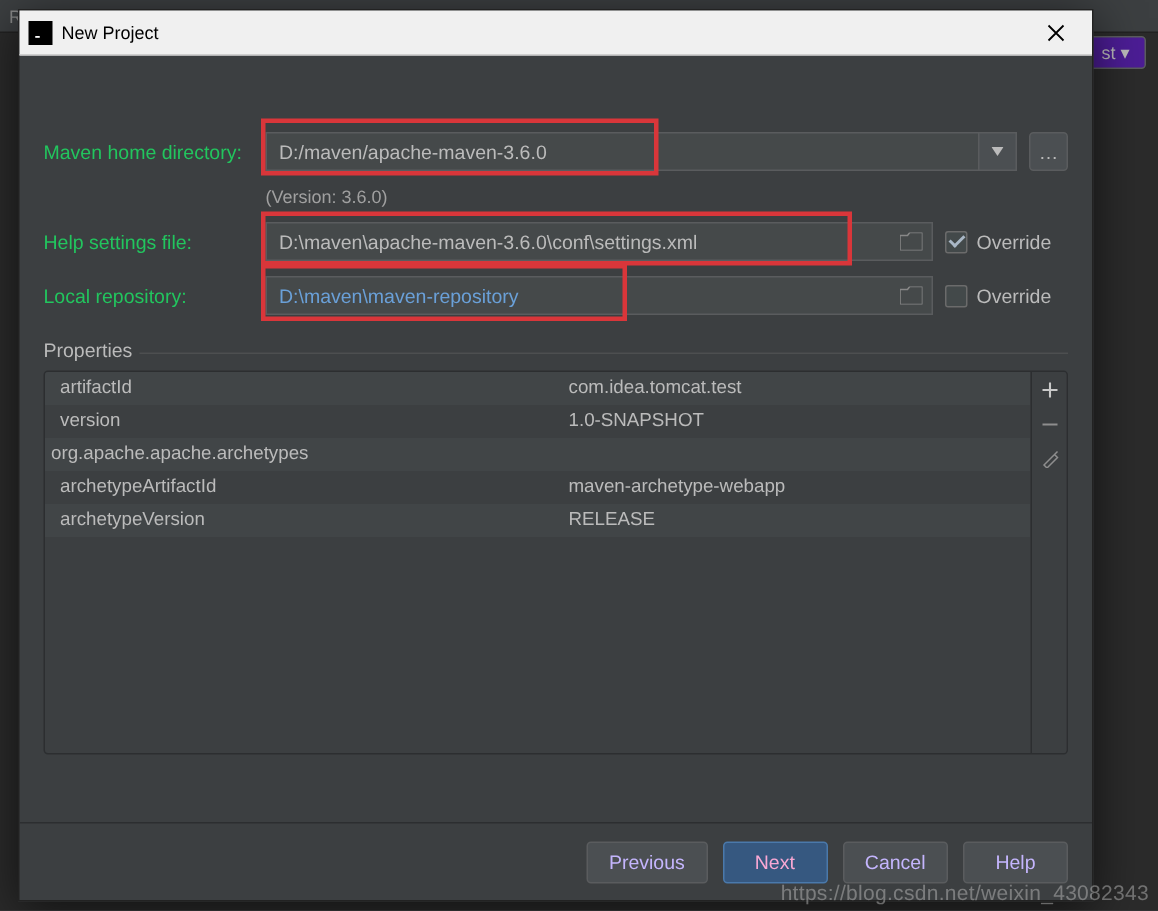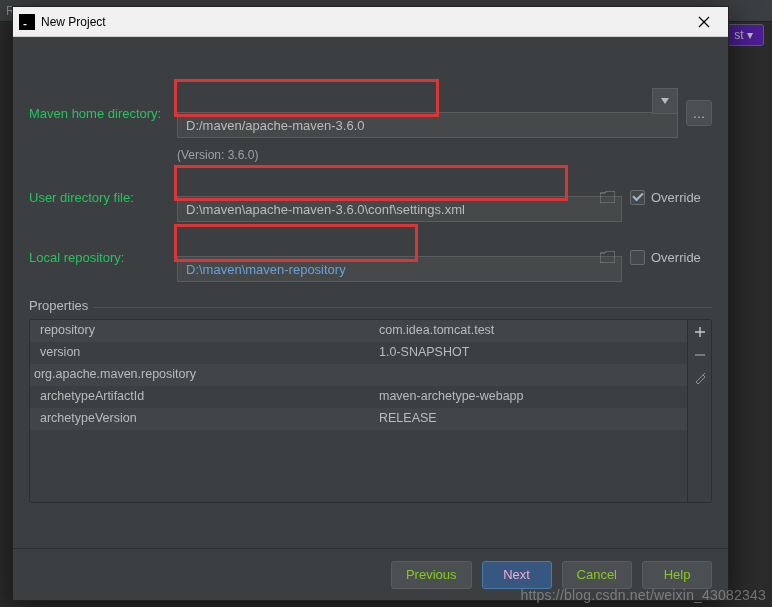--- a/index.html
+++ b/index.html
@@ -94,21 +94,20 @@
   }
   .text-field {
     flex: 1;
     height: 26px;
     background: #45494a;
     border: 1px solid #5a5c5e;
     color: #bbbbbb;
     padding: 0 8px;
     font-size: 13px;
     outline: none;
-    margin-top: 24px;
   }
   .text-field.blue { color: #6aa0d8; }
   .red-box {
     position: absolute;
     border: 3px solid #d9363a;
     pointer-events: none;
   }
   .icon-btn {
     width: 26px; height: 26px;
     background: #4b4f52;
@@ -209,21 +208,21 @@
     align-items: center;
     gap: 10px;
     padding: 0 16px;
   }
   .btn {
     min-width: 70px; height: 28px;
     padding: 0 14px;
     background: #4b4f52;
     border: 1px solid #5a5c5e;
     border-radius: 3px;
-    color: #84cc16;
+    color: #c4b5fd;
     font-size: 13px;
     display: flex; align-items: center; justify-content: center;
   }
   .btn.primary {
     background: #365880;
     border-color: #4a79ab;
     color: #f9a8d4;
   }
   .watermark {
     position: absolute;
@@ -285,21 +284,21 @@
         <div class="red-box" style="left:-3px;top:-9px;width:265px;height:38px;"></div>
       </div>
       <div class="icon-btn">
         <span>…</span>
       </div>
     </div>
 
     <div class="version-note">(Version: 3.6.0)</div>
 
     <div class="row">
-      <div class="label-col">User directory file:</div>
+      <div class="label-col">Help settings file:</div>
       <div class="field-wrap" style="position:relative;">
         <input class="text-field" value="D:\maven\apache-maven-3.6.0\conf\settings.xml" style="">
         <div class="browse-icon" style="position:absolute;right:6px;">
           <svg width="15" height="12" viewBox="0 0 15 12">
               <path d="M0 2 L5 2 L6.5 0 L15 0 L15 12 L0 12 Z" fill="none" stroke="#888" stroke-width="1"></path>
             </svg>
         </div>
         <div class="red-box" style="left:-3px;top:-7px;width:394px;height:36px;"></div>
       </div>
       <div class="checkbox-wrap">
@@ -323,29 +322,29 @@
         <div class="checkbox-box"></div>
         <span>Override</span>
       </div>
     </div>
 
     <div class="props">
       <div class="props-title">Properties</div>
       <div class="props-body">
         <div class="props-table">
           <div class="prop-row">
-            <div class="prop-key">repository</div>
+            <div class="prop-key">artifactId</div>
             <div class="prop-val">com.idea.tomcat.test</div>
           </div>
           <div class="prop-row">
             <div class="prop-key">version</div>
             <div class="prop-val">1.0-SNAPSHOT</div>
           </div>
           <div class="prop-row">
-            <div class="prop-val">org.apache.maven.repository</div>
+            <div class="prop-val">org.apache.apache.archetypes</div>
           </div>
           <div class="prop-row">
             <div class="prop-key">archetypeArtifactId</div>
             <div class="prop-val">maven-archetype-webapp</div>
           </div>
           <div class="prop-row">
             <div class="prop-key">archetypeVersion</div>
             <div class="prop-val">RELEASE</div>
           </div>
         </div>

